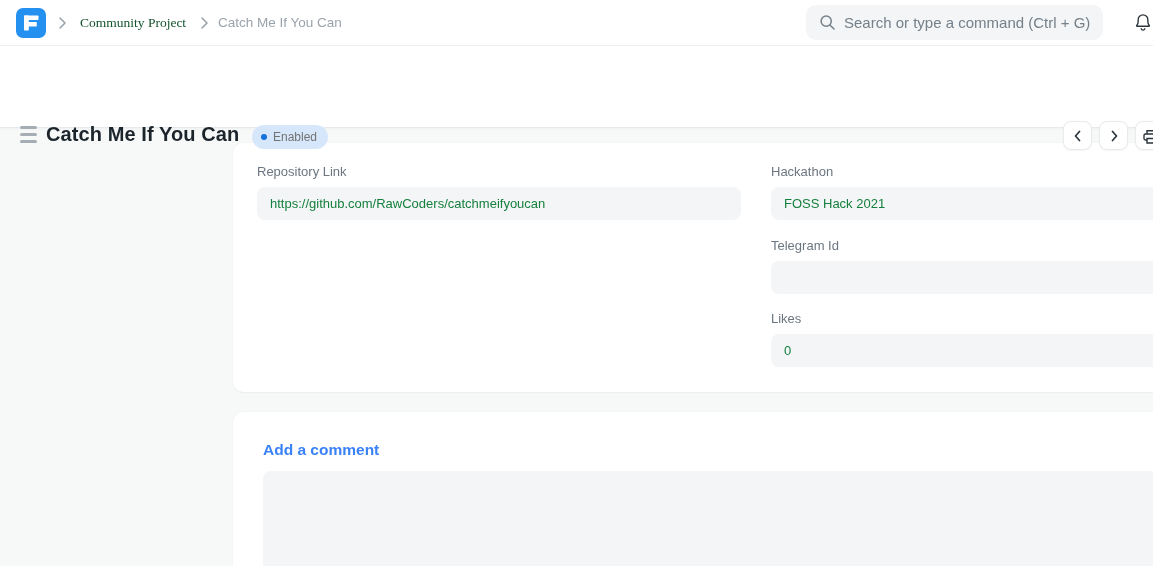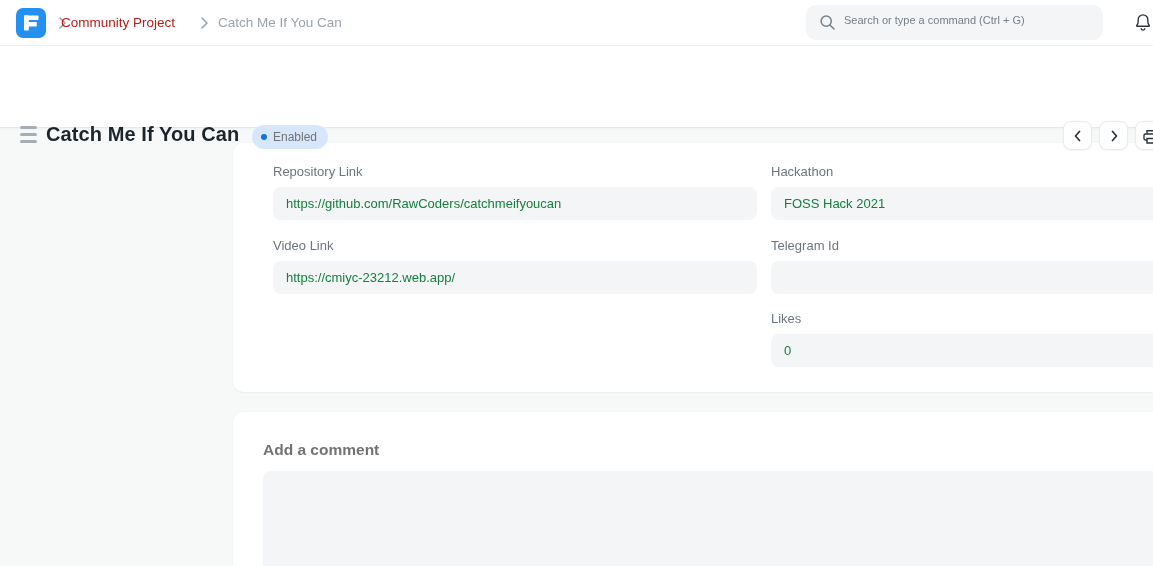--- a/index.html
+++ b/index.html
@@ -17,30 +17,30 @@
     border-radius: 7px; background: #2490ef; cursor: pointer;
   }
   .logo svg { position: absolute; left: 0; top: 0; }
   .crumb-sep { position: absolute; top: 13px; width: 20px; height: 20px; }
   .crumb-sep.s1 { left: 52px; }
   .crumb-sep.s2 { left: 194px; }
   .crumb {
     position: absolute; top: 14px; font-size: 13.5px; line-height: 18px; white-space: nowrap;
     cursor: pointer;
   }
-  .crumb.first { left: 61px; color: #b91c1c; }
+  .crumb.first { left: 80px; color: #14532d; font-family: Liberation Serif, serif; }
   .crumb.current { left: 218px; color: #9aa3ab; }
 
   .search-bar {
     position: absolute; left: 806px; top: 5px; width: 297px; height: 35px;
     background: #f4f5f6; border-radius: 10px; cursor: text;
   }
   .search-bar svg { position: absolute; left: 13px; top: 9px; }
   .search-text {
-    position: absolute; left: 38px; top: 9px; font-size: 11px; color: #74808a;
+    position: absolute; left: 38px; top: 9px; font-size: 15px; color: #74808a;
     white-space: nowrap;
   }
   .bell-btn { position: absolute; left: 1131px; top: 10px; width: 24px; height: 26px; cursor: pointer; background: none; border: none; }
 
   
   .page-head {
     position: absolute; left: 0; top: 46px; width: 1153px; height: 82px;
     background: #fff; border-bottom: 1px solid #e7eaec;
     box-shadow: 0 1px 3px rgba(30,40,50,0.03); z-index: 20;
   }
@@ -83,29 +83,29 @@
 
   .field { position: absolute; }
   .field-label {
     display: block; font-size: 13px; color: #6c7680; margin-bottom: 8px; white-space: nowrap;
   }
   .field-input {
     display: block; width: 100%; height: 33px; background: #f4f5f6; border: none;
     border-radius: 8px; padding: 0 13px; font-size: 13px; color: #15803d;
     font-family: "Liberation Sans", "DejaVu Sans", sans-serif; outline: none;
   }
-  .col-left  { left: 24px;  width: 484px; margin-left: 16px; }
+  .col-left  { left: 24px;  width: 484px; }
   .col-right { left: 538px; width: 651px; }
   .row-1 { top: 21px; }
   .row-2 { top: 95px; }
   .row-3 { top: 168px; }
 
   .comment-heading {
     position: absolute; left: 30px; top: 29px; font-size: 15.5px; font-weight: 700;
-    color: #737373; white-space: nowrap;
+    color: #3b82f6; white-space: nowrap;
   }
   .comment-box {
     position: absolute; left: 30px; top: 59px; width: 920px; height: 141px;
     background: #f4f5f6; border: none; border-radius: 8px; resize: none;
     font-family: "Liberation Sans", "DejaVu Sans", sans-serif; font-size: 13px;
     color: #40474d; padding: 10px 13px; outline: none;
   }
 </style>
 </head>
 <body>
@@ -183,24 +183,20 @@
     <div class="field col-left row-1">
       <label class="field-label">Repository Link</label>
       <input class="field-input" type="text" value="https://github.com/RawCoders/catchmeifyoucan" style="">
     </div>
 
     <div class="field col-right row-1">
       <label class="field-label">Hackathon</label>
       <input class="field-input" type="text" value="FOSS Hack 2021" style="">
     </div>
 
-    <div class="field col-left row-2">
-      <label class="field-label">Video Link</label>
-      <input class="field-input" type="text" value="https://cmiyc-23212.web.app/" style="">
-    </div>
 
     <div class="field col-right row-2">
       <label class="field-label">Telegram Id</label>
       <input class="field-input" type="text" value="" style="">
     </div>
 
     <div class="field col-right row-3">
       <label class="field-label">Likes</label>
       <input class="field-input" type="text" value="0" style="">
     </div>

